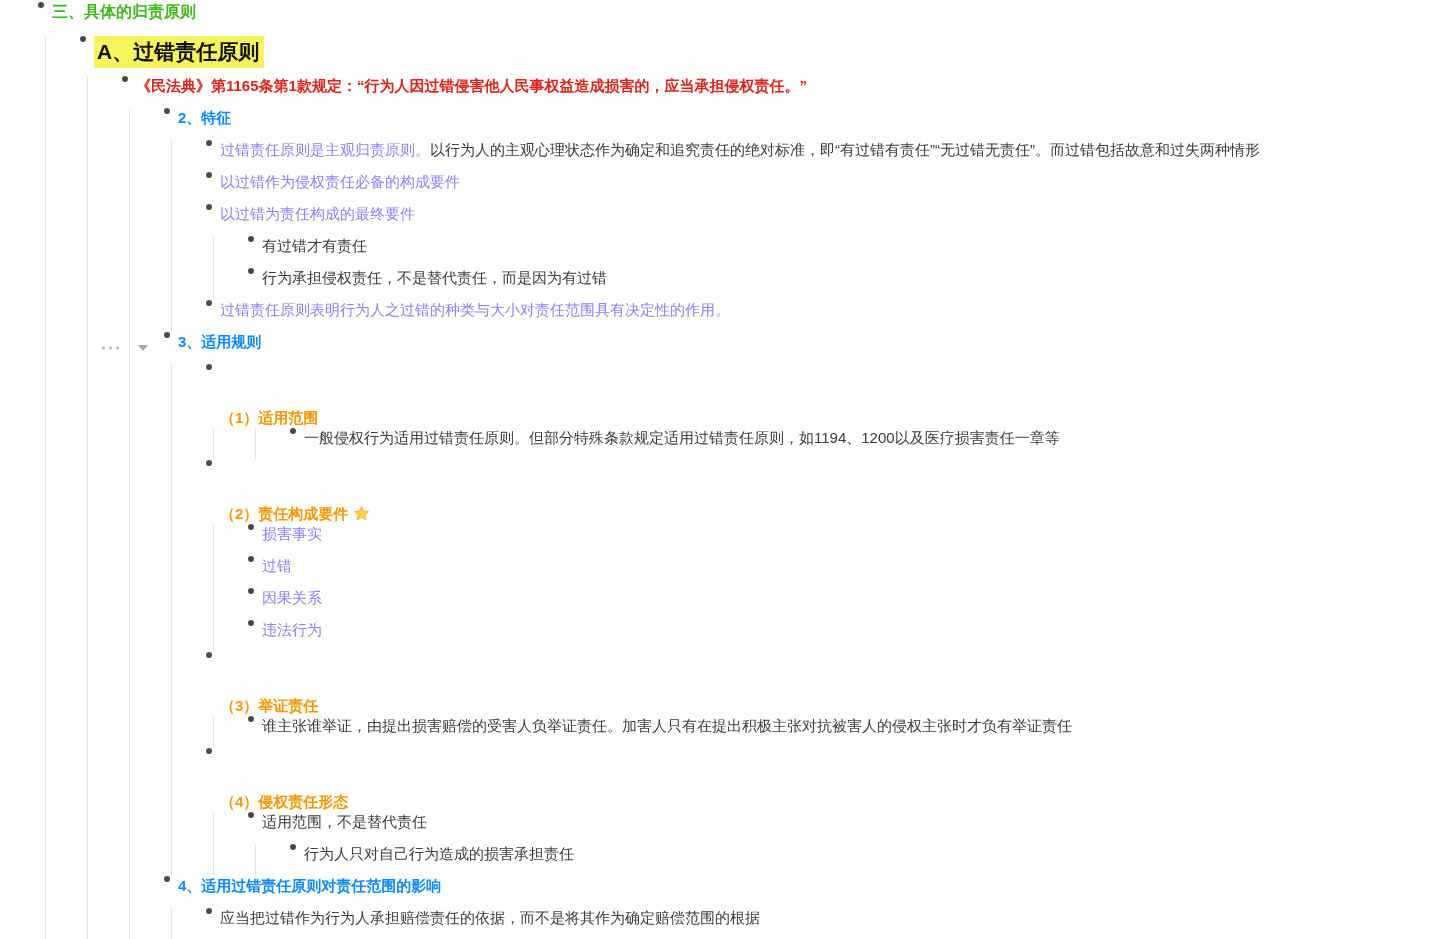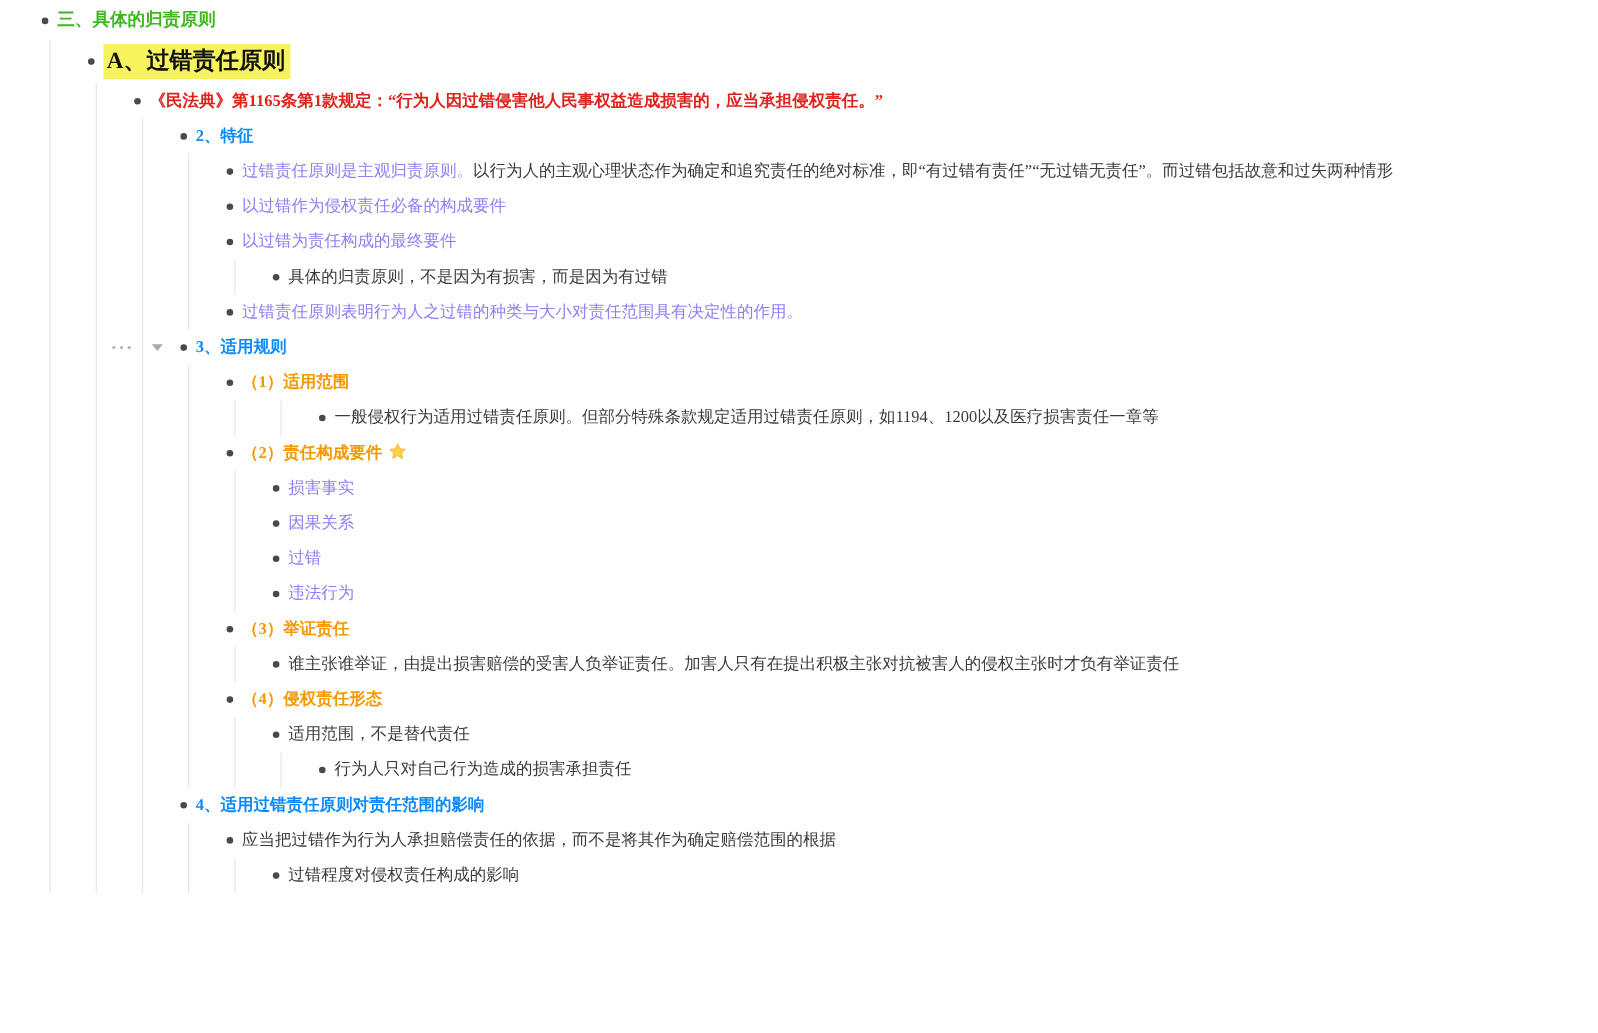--- a/index.html
+++ b/index.html
@@ -9,31 +9,31 @@
   }
   *{box-sizing:border-box;margin:0;padding:0;}
   html,body{width:1453px;height:939px;overflow:hidden;background:var(--bg);}
   body{
     font-family:"Liberation Sans","DejaVu Sans",sans-serif;
     font-size:15px;color:var(--text);
   }
   .doc{padding:2px 10px 0 32px;}
   .node{}
   .children{margin-left:13px;padding-left:28px;border-left:1px solid var(--guide);}
-  .row{display:flex;align-items:center;min-height:32px;position:relative;font-family:Liberation Serif, serif;}
+  .row{display:flex;align-items:flex-start;min-height:32px;position:relative;}
   .row-lg{min-height:40px;}
   .row-md{min-height:34px;}
   .bullet{flex:0 0 20px;display:flex;align-items:center;cursor:pointer;}
   .bullet i{display:block;width:6px;height:6px;border-radius:50%;background:var(--bullet);margin-left:6px;}
   .txt{line-height:20px;white-space:nowrap;}
   .b{font-weight:bold;}
   .c-green{color:var(--green);font-size:16px;}
   .c-blue{color:var(--blue);}
   .c-red{color:var(--red);}
-  .c-orange{color:var(--orange);}
+  .c-orange{color:var(--orange);margin-top:44px;}
   .c-purple{color:var(--purple);}
   .hl{background:var(--hl);color:#111;font-size:21px;line-height:27px;padding:2px 5px 3px 3px;}
   .star{width:17px;height:17px;vertical-align:-3px;margin-left:5px;}
   
   .gutter-menu{position:absolute;left:-58px;top:50%;transform:translateY(-50%);
     display:flex;gap:4px;cursor:pointer;padding:4px 2px;}
   .gutter-menu i{width:3px;height:3px;border-radius:50%;background:var(--ctl);display:block;}
   .gutter-collapse{position:absolute;left:-22px;top:50%;transform:translateY(-50%);
     width:14px;height:14px;display:flex;align-items:center;justify-content:center;cursor:pointer;}
   .gutter-collapse::before{content:"";display:block;width:0;height:0;
@@ -103,21 +103,29 @@
                           <i></i>
                         </span>
                       <span class="txt c-purple">以过错为责任构成的最终要件</span>
                     </div>
                     <div class="children">
                       <div class="node">
                         <div class="row">
                           <span class="bullet">
                               <i></i>
                             </span>
-                          <span class="txt">具体的归责原则，不是因为有损害，而是因为有过错</span>
+                          <span class="txt">有过错才有责任</span>
+                        </div>
+                      </div>
+                      <div class="node">
+                        <div class="row">
+                          <span class="bullet">
+                              <i></i>
+                            </span>
+                          <span class="txt">行为承担侵权责任，不是替代责任，而是因为有过错</span>
                         </div>
                       </div>
                     </div>
                   </div>
                   <div class="node">
                     <div class="row">
                       <span class="bullet">
                           <i></i>
                         </span>
                       <span class="txt c-purple">过错责任原则表明行为人之过错的种类与大小对责任范围具有决定性的作用。</span>
@@ -180,29 +188,29 @@
                               <i></i>
                             </span>
                           <span class="txt c-purple">损害事实</span>
                         </div>
                       </div>
                       <div class="node">
                         <div class="row">
                           <span class="bullet">
                               <i></i>
                             </span>
+                          <span class="txt c-purple">过错</span>
+                        </div>
+                      </div>
+                      <div class="node">
+                        <div class="row">
+                          <span class="bullet">
+                              <i></i>
+                            </span>
                           <span class="txt c-purple">因果关系</span>
-                        </div>
-                      </div>
-                      <div class="node">
-                        <div class="row">
-                          <span class="bullet">
-                              <i></i>
-                            </span>
-                          <span class="txt c-purple">过错</span>
                         </div>
                       </div>
                       <div class="node">
                         <div class="row">
                           <span class="bullet">
                               <i></i>
                             </span>
                           <span class="txt c-purple">违法行为</span>
                         </div>
                       </div>

